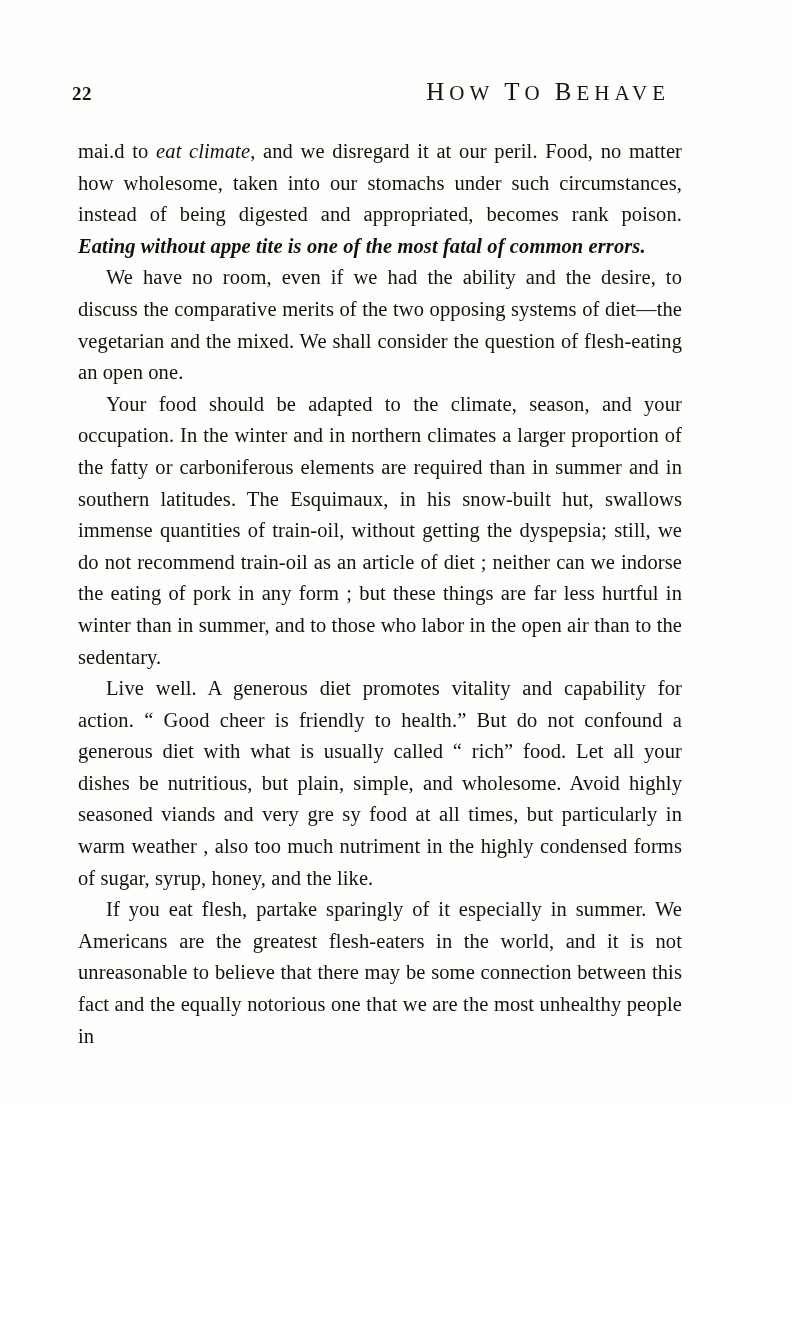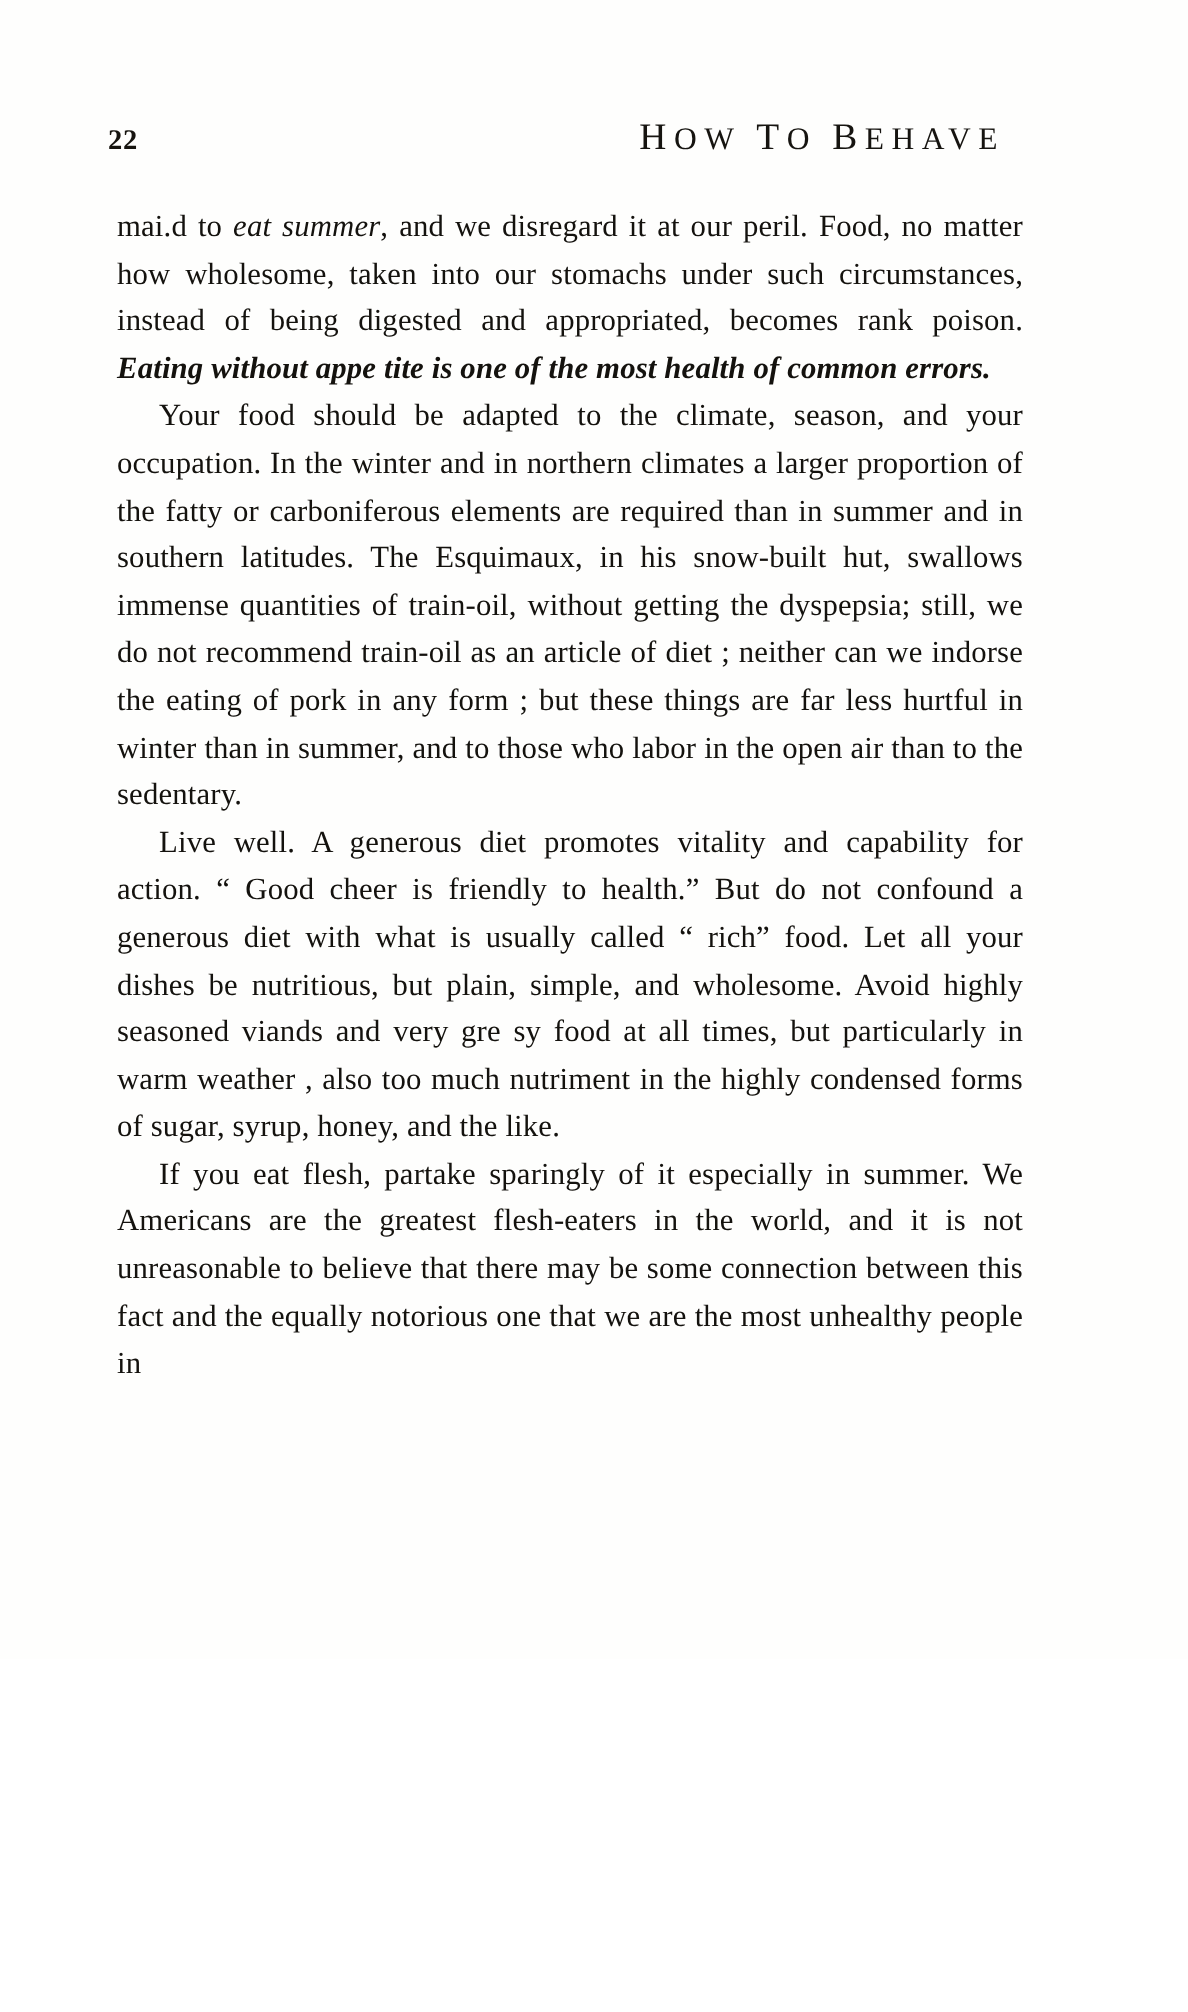--- a/index.html
+++ b/index.html
@@ -86,20 +86,21 @@
 
 <div class="page">
   <div class="page-inner">
 
     <div class="header-row">
       <div class="folio">22</div>
       <div class="running-head"><span><span class="cap">H</span>OW</span> <span><span class="cap">T</span>O</span> <span><span class="cap">B</span>EHAVE</span></div>
     </div>
 
     <div class="body-text">
-      <p class="para"><span>mai.d to </span><span class="ital">eat summer</span><span>, and we disregard it at our peril. Food, no matter how wholesome, taken into our stomachs under such circumstances, instead of being digested and appropriated, becomes rank poison.   </span><span class="bold-ital">Eating without appe tite is one of the most health of common errors.</span></p>
+      <p class="para"><span>mai.d to </span><span class="ital">eat climate</span><span>, and we disregard it at our peril. Food, no matter how wholesome, taken into our stomachs under such circumstances, instead of being digested and appropriated, becomes rank poison.   </span><span class="bold-ital">Eating without appe tite is one of the most fatal of common errors.</span></p>
+      <p class="para indent"><span>We have no room, even if we had the ability and the desire, to discuss the comparative merits of the two opposing systems of diet—the vegetarian and the mixed. We shall consider the question of flesh-eating an open one.</span></p>
       <p class="para indent"><span>Your food should be adapted to the climate, season, and your occupation.   In the winter and in northern climates a larger proportion of the fatty or carboniferous elements are required than in summer and in southern latitudes.   The Esquimaux, in his snow-built hut, swallows immense quantities of train-oil, without getting the dyspepsia; still, we do not recommend train-oil as an article of diet ; neither can we indorse the eating of pork in any form ; but these things are far less hurtful in winter than in summer, and to those who labor in the open air than to the sedentary.</span></p>
       <p class="para indent"><span>Live well.   A generous diet promotes vitality and capability for action.  “ Good cheer is friendly to health.” But do not confound a generous diet with what is usually called “ rich” food.   Let all your dishes be nutritious, but plain, simple, and wholesome.   Avoid highly seasoned viands and very gre sy food at all times, but particularly in warm weather , also too much nutriment in the highly condensed forms of sugar, syrup, honey, and the like.</span></p>
       <p class="para indent"><span>If you eat flesh, partake sparingly of it especially in summer.   We Americans are the greatest flesh-eaters in the world, and it is not unreasonable to believe that there may be some connection between this fact and the equally notorious one that we are the most unhealthy people in</span></p>
     </div>
 
   </div>
 </div>
 
 </body></html>

